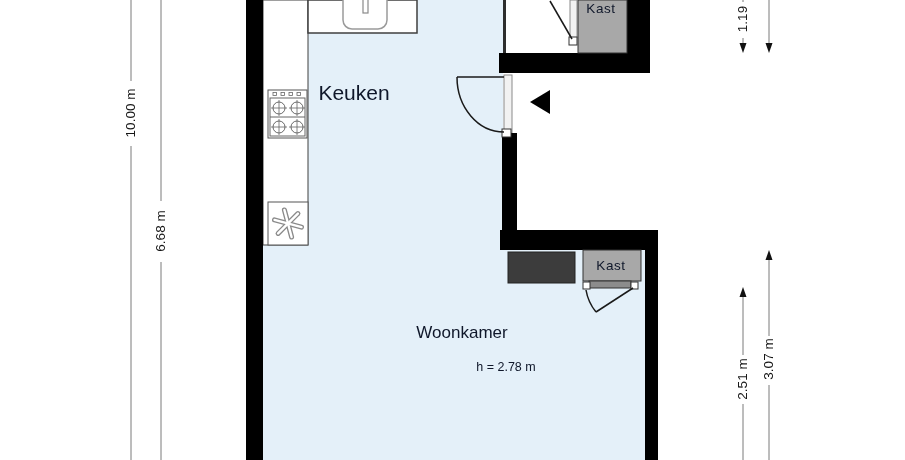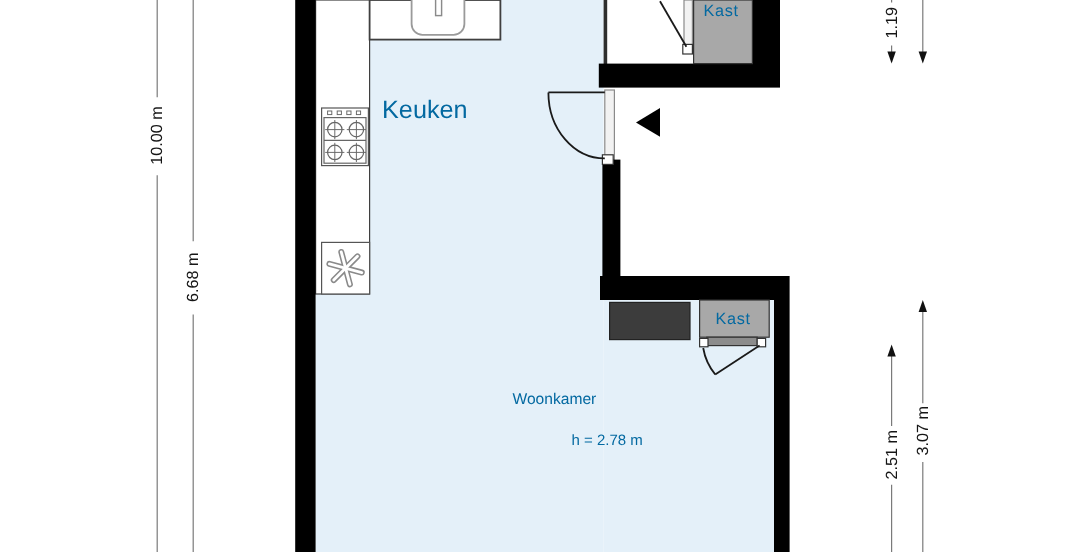--- a/index.html
+++ b/index.html
@@ -4,21 +4,21 @@
 <style>
   html,body { margin:0; padding:0; background:#ffffff; }
   .stage {
     position:relative; width:905px; height:460px;
     background:#ffffff; overflow:hidden;
     font-family:"Liberation Sans", sans-serif;
   }
   .plan-svg { position:absolute; left:0; top:0; }
   .label {
     position:absolute; transform:translate(-50%,-50%);
-    color:#0369a1; white-space:nowrap; line-height:1;
+    color:#0f172a; white-space:nowrap; line-height:1;
   }
   .dim { transform:translate(-50%,-50%) rotate(-90deg); font-size:13.5px; color:#161616; }
 </style>
 </head>
 <body>
 
 <div class="stage">
 
   <svg class="plan-svg" width="905" height="460" viewBox="0 0 905 460">
 
@@ -117,21 +117,21 @@
     <g fill="#111111">
       <polygon points="739.5,43 746.5,43 743,53"></polygon>
       <polygon points="765.5,43 772.5,43 769,53"></polygon>
       <polygon points="739.5,297 746.5,297 743,287"></polygon>
       <polygon points="765.5,260 772.5,260 769,250"></polygon>
     </g>
   </svg>
 
   <div class="label" style="left:354px;top:92px;font-size:21px;">Keuken</div>
 
-  <div class="label" style="left:462px;top:332px;font-size:13px;">Woonkamer</div>
+  <div class="label" style="left:462px;top:332px;font-size:17px;">Woonkamer</div>
   <div class="label" style="left:460px;top:367px;font-size:12.5px;margin-left:46px;">h = 2.78 m</div>
 
   <div class="label" style="left:601px;top:9px;font-size:13.5px;letter-spacing:.6px;">Kast</div>
   <div class="label" style="left:611px;top:266px;font-size:13.5px;letter-spacing:.6px;">Kast</div>
 
   <div class="label dim" style="left:131px;top:113px;">10.00 m</div>
   <div class="label dim" style="left:161px;top:231px;">6.68 m</div>
   <div class="label dim" style="left:743px;top:19px;">1.19</div>
   <div class="label dim" style="left:743px;top:379px;">2.51 m</div>
   <div class="label dim" style="left:769px;top:359px;">3.07 m</div>

